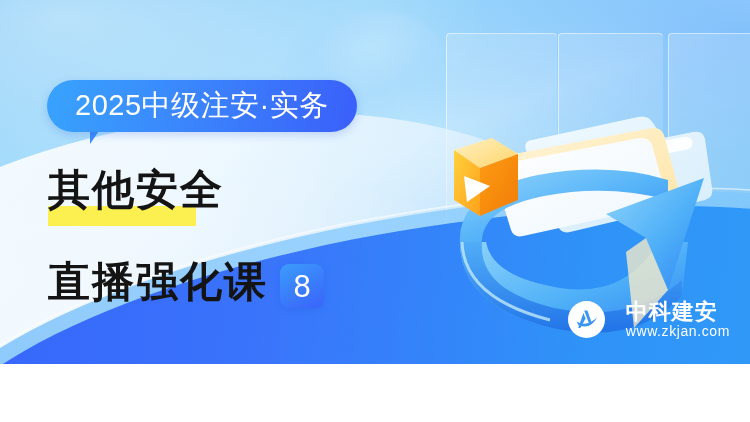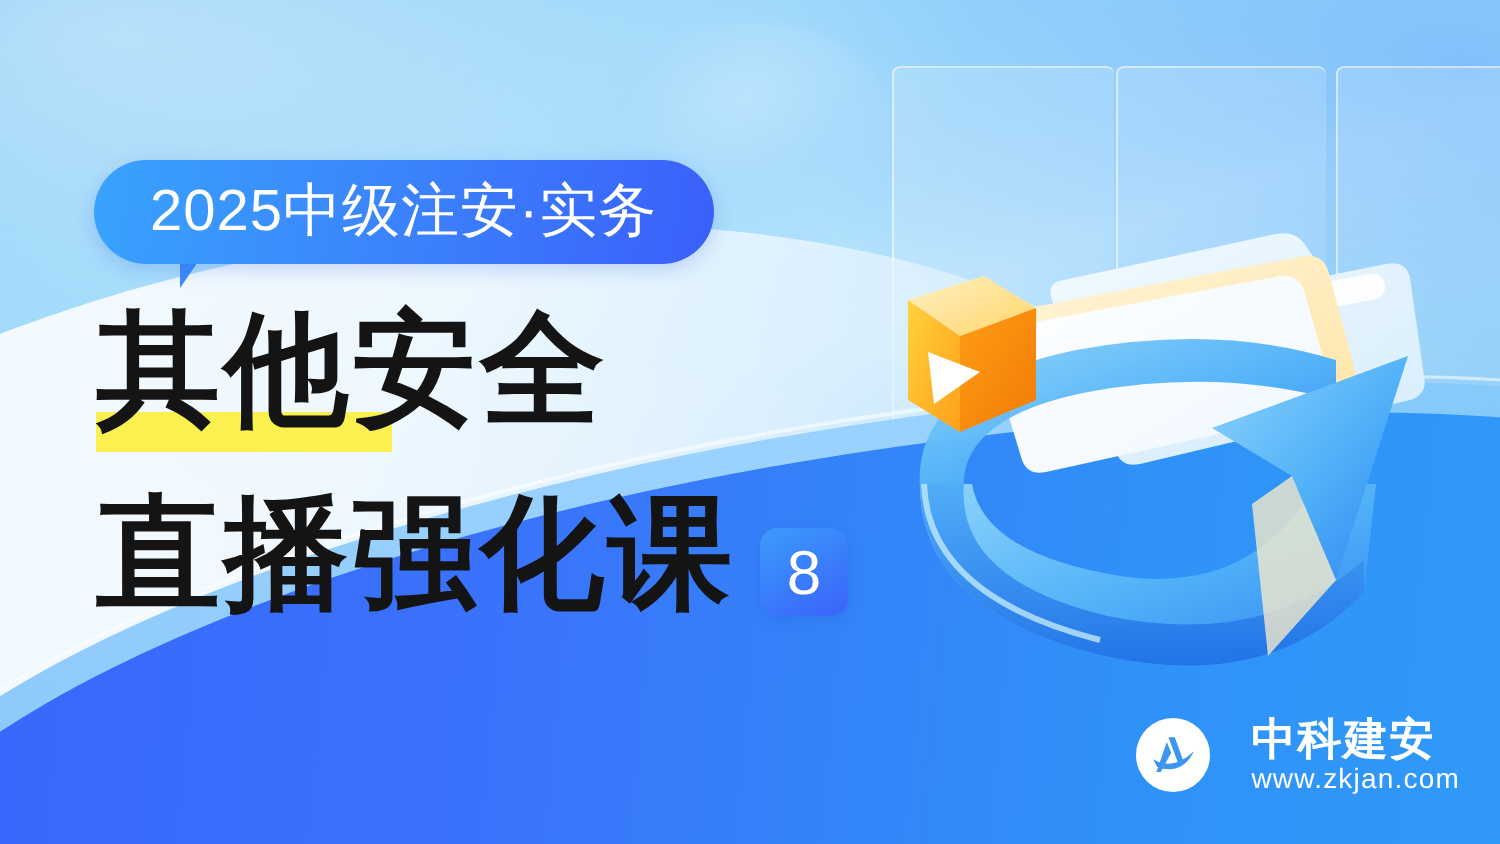--- a/index.html
+++ b/index.html
@@ -8,21 +8,21 @@
     background: #ffffff;
   }
   body {
     font-family: "Liberation Sans", "DejaVu Sans", sans-serif;
   }
 
   
   .banner {
     position: relative;
     width: 750px;
-    height: 422px;
+    height: 364px;
     overflow: hidden;
     background: linear-gradient(160deg, #7ec8f7 0%, #9ed9fb 26%, #b9e4fd 46%, #8fd0f8 66%, #59b2f6 100%);
   }
 
   
   .bg-wash-top {
     position: absolute;
     left: 0; top: 0;
     width: 750px; height: 422px;
     background:
@@ -149,27 +149,27 @@
     position: relative;
     display: flex;
     align-items: flex-end;
     height: 72px;
   }
   .headline-row + .headline-row { margin-top: 20px; }
 
   .hl-text {
     position: relative;
     z-index: 2;
-    font-size: 62px;
+    font-size: 42px;
     line-height: 64px;
     font-weight: 700;
     color: #141414;
     letter-spacing: 2px;
     white-space: nowrap;
-    font-family: Liberation Mono, monospace;
+    font-family: Liberation Serif, serif;
   }
 
   .hl-underline {
     position: absolute;
     left: 0; top: 56px;
     width: 148px; height: 20px;
     background: #fbf04f;
     z-index: 1;
   }
 

